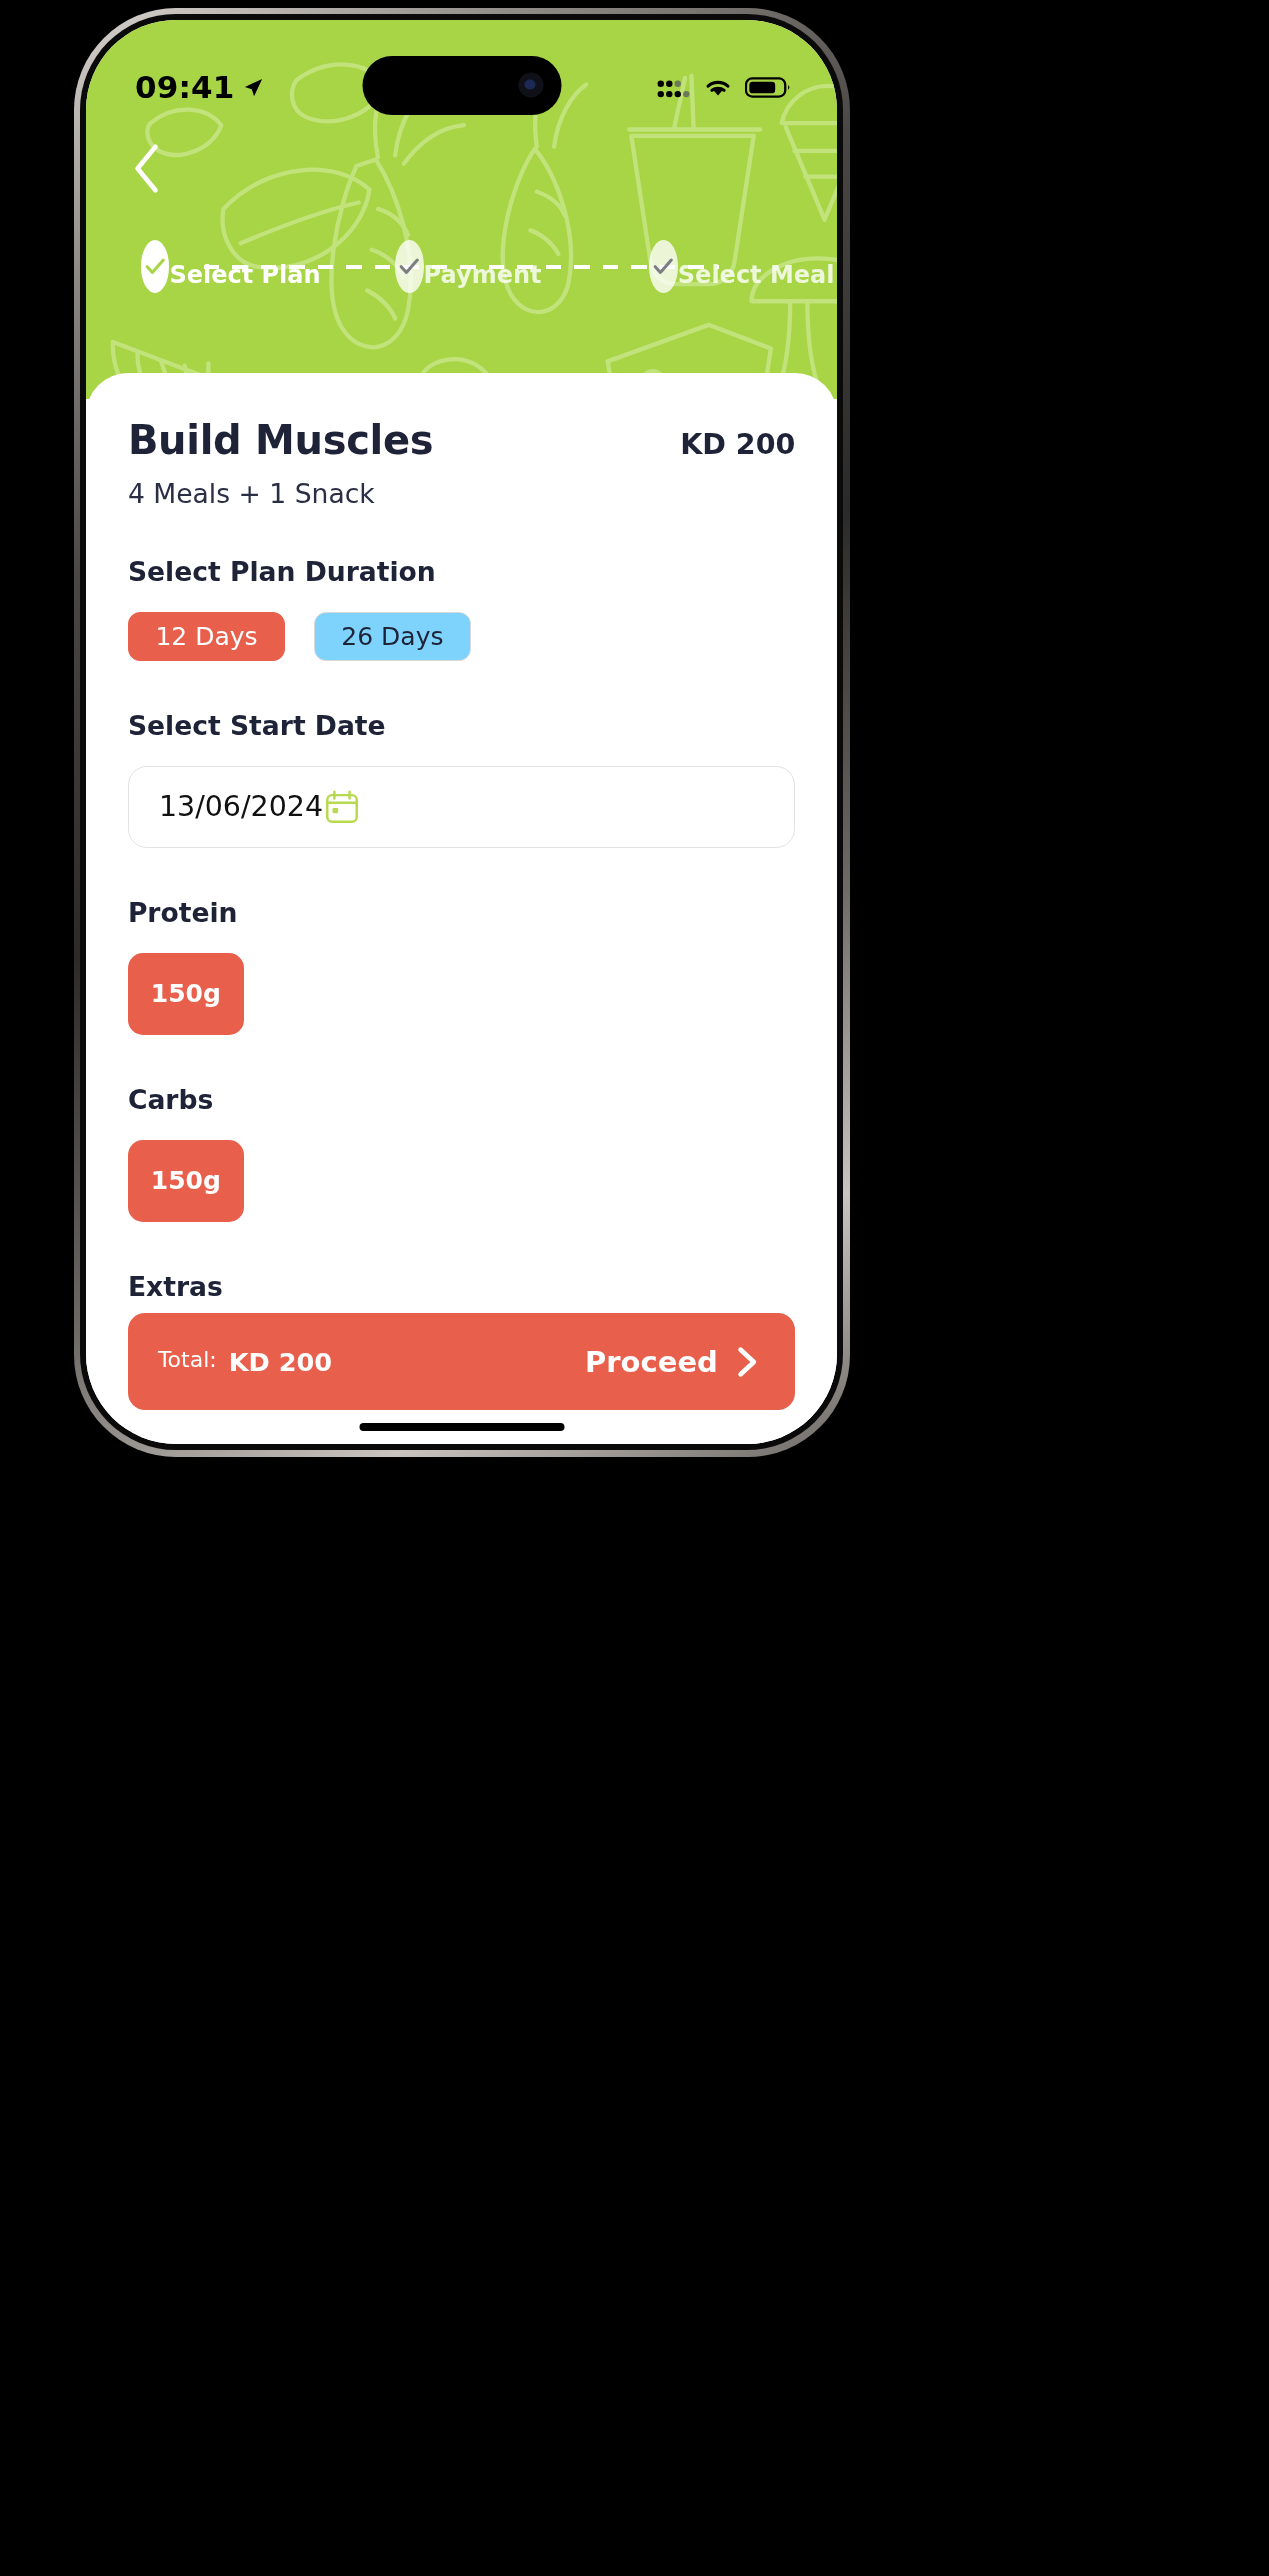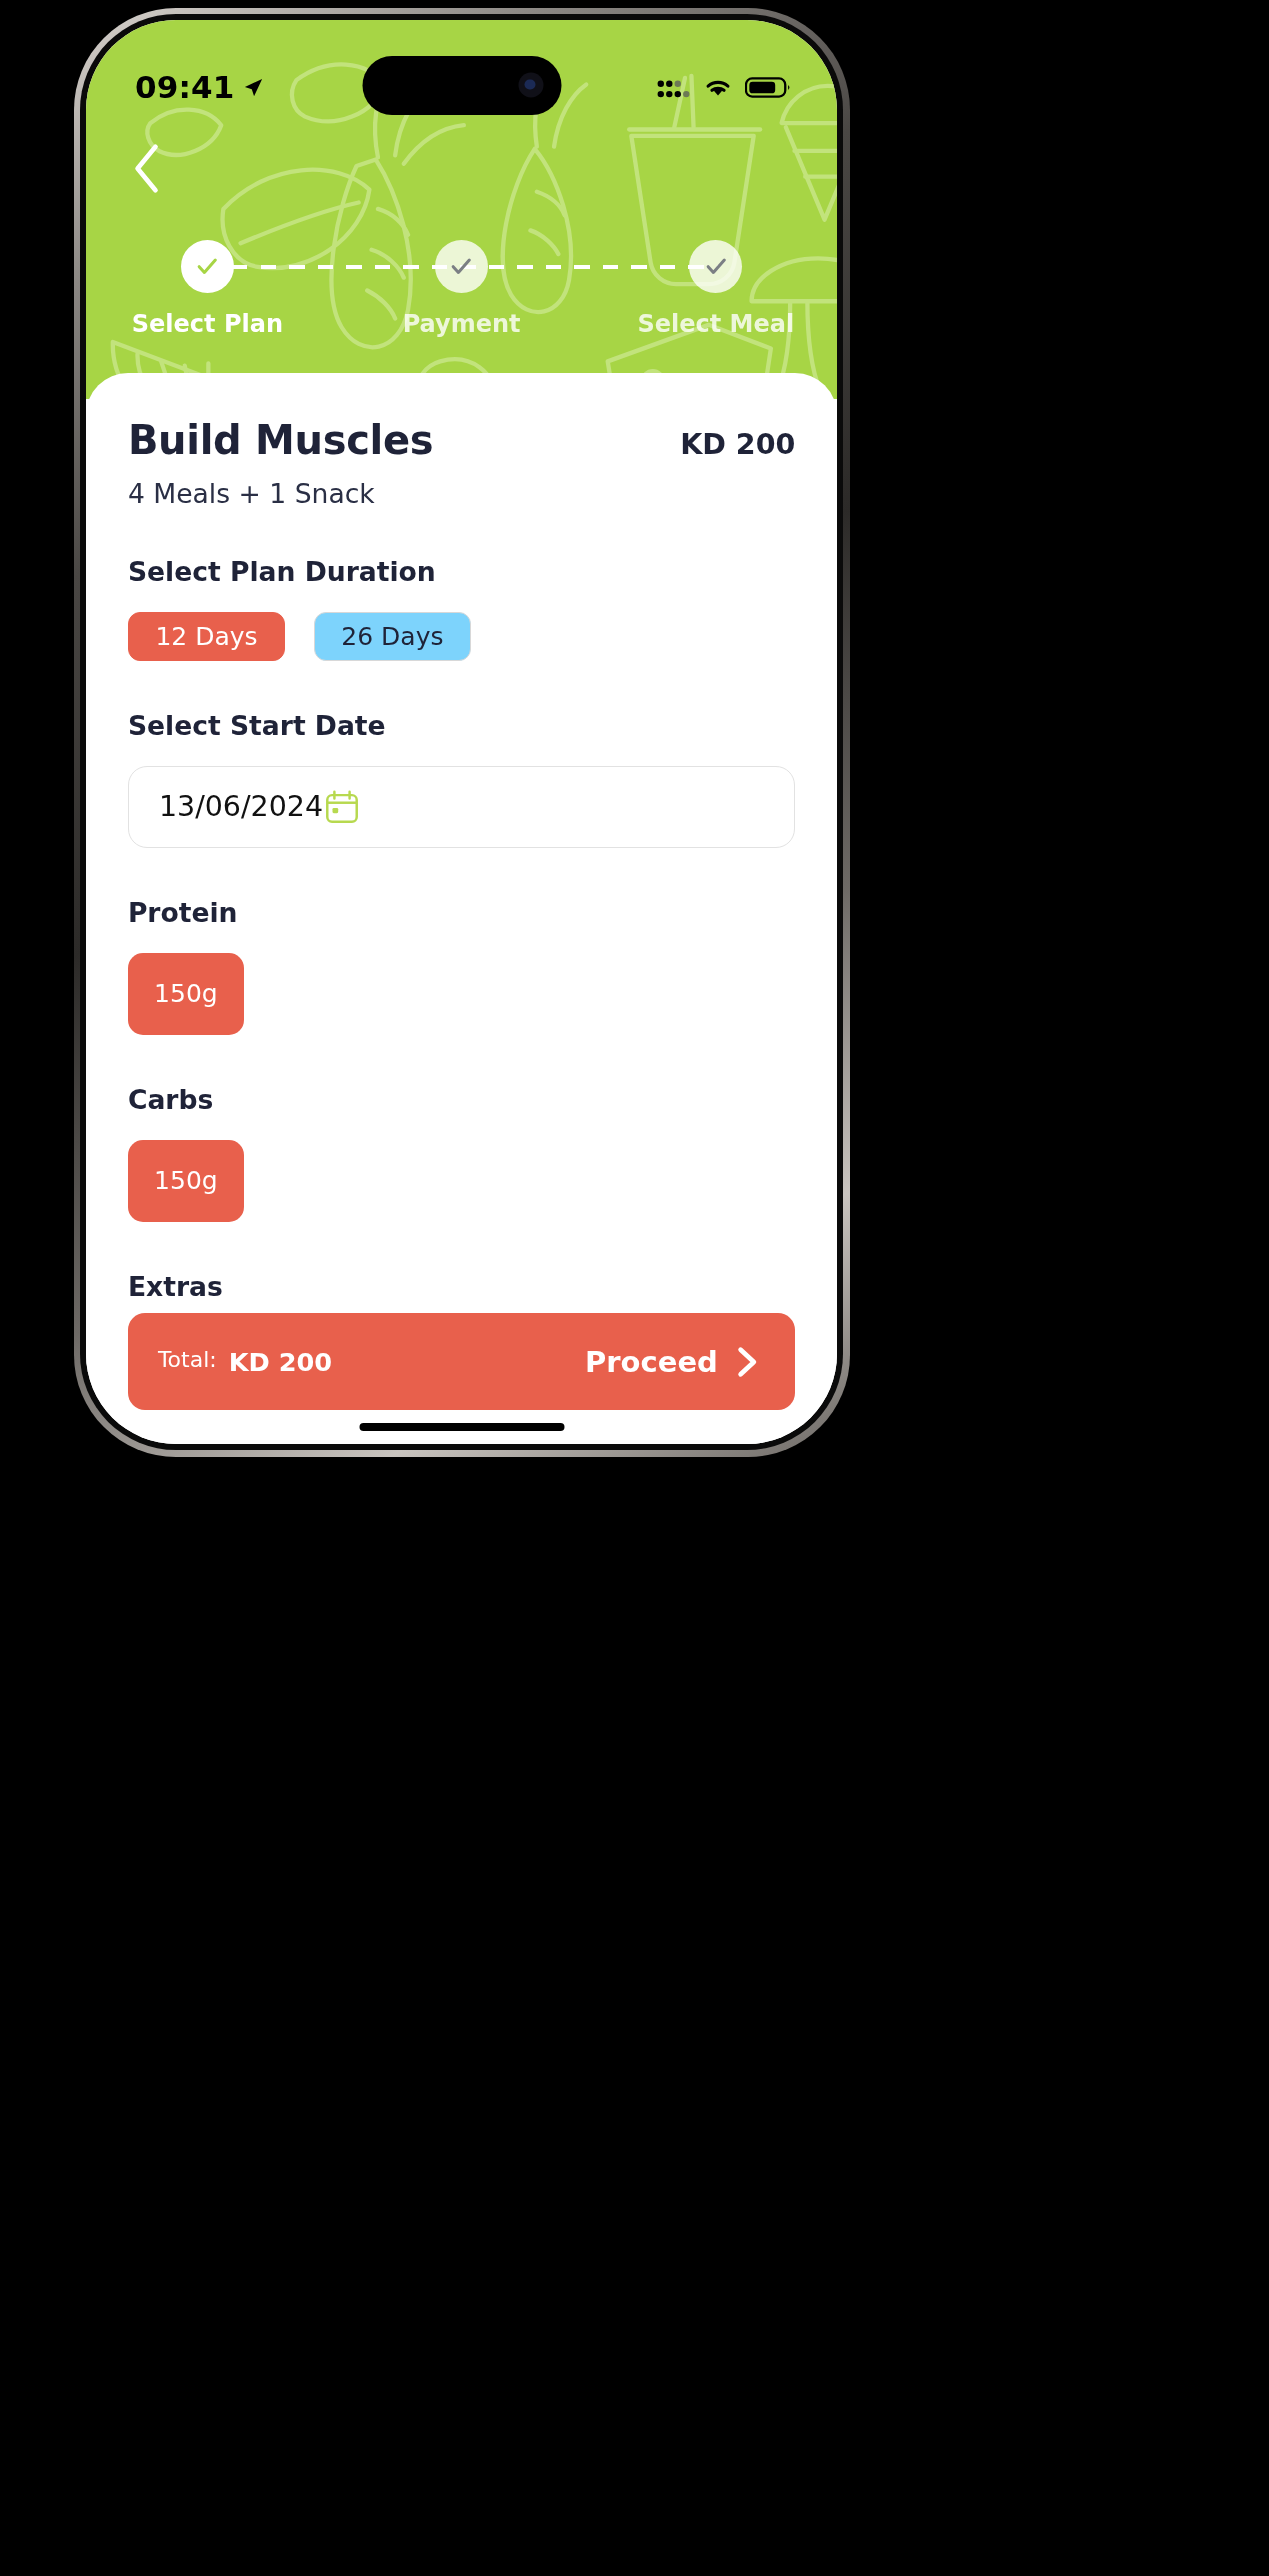--- a/index.html
+++ b/index.html
@@ -150,21 +150,21 @@
     position: absolute;
     left: 63px; right: 63px;
     top: 25.6px;
     height: 3.8px;
     background-image: repeating-linear-gradient(to right,#ffffff 0 15px, rgba(255,255,255,0) 15px 28.5px);
   }
   .step {
     position: relative;
     z-index: 2;
     display: flex;
-    flex-direction: column;
+    flex-direction: row;
     align-items: center;
     width: 133px;
   }
   .step-circle {
     width: 53px; height: 53px;
     border-radius: 50%;
     display: flex; align-items: center; justify-content: center;
   }
   .step-circle.active { background: #ffffff; }
   .step-circle.idle   { background: rgba(255,255,255,0.78); }
@@ -263,21 +263,21 @@
     justify-content: flex-start;
     padding: 0 28.5px 0 30px;
     background: #fff;
   }
   .date-value {
     font-size: 28.5px;
     color: #111111;
     font-family: "DejaVu Sans", sans-serif;
   }
 
-  .macro-row { margin-top: 25px; display: flex; gap: 25px; }
+  .macro-row { margin-top: 25px; display: flex; gap: 25px; font-weight: bold; }
   .macro-chip {
     width: 116px;
     height: 82px;
     border-radius: 15px;
     background: #e8604c;
     color: #ffffff;
     display: flex; align-items: center; justify-content: center;
     font-size: 25px;
     font-family: "DejaVu Sans", sans-serif;
   }

